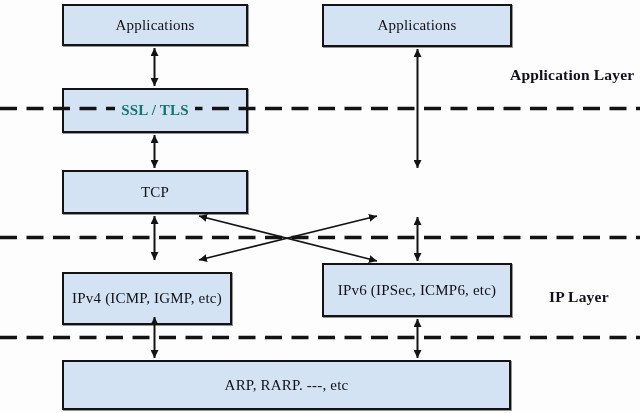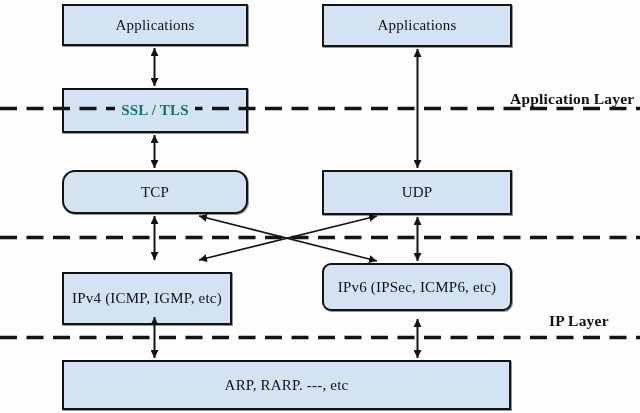--- a/index.html
+++ b/index.html
@@ -22,24 +22,24 @@
     justify-content: center;
     font-weight: normal;
     font-size: 15px;
     color: #10101a;
     z-index: 1;
     letter-spacing: 0.2px;
   }
   #box-app-left  { left: 62px;  top: 4px;   width: 186px; height: 42px; }
   #box-app-right { left: 322px; top: 4px;   width: 190px; height: 43px; }
   #box-ssl       { left: 62px;  top: 88px;  width: 186px; height: 45px; }
-  #box-tcp       { left: 62px;  top: 170px; width: 186px; height: 44px; border-radius: 13px; }
+  #box-tcp       { left: 62px;  top: 170px; width: 186px; height: 44px; }
   #box-udp       { left: 322px; top: 170px; width: 190px; height: 45px; }
   #box-ipv4      { left: 62px;  top: 272px; width: 170px; height: 53px; }
-  #box-ipv6      { left: 322px; top: 263px; width: 190px; height: 48px; border-radius: 9px; }
+  #box-ipv6      { left: 322px; top: 263px; width: 190px; height: 54px; }
   #box-arp       { left: 62px;  top: 360px; width: 449px; height: 50px; }
 
   svg.overlay {
     position: absolute;
     left: 0; top: 0;
     width: 640px; height: 413px;
     z-index: 5;
     pointer-events: none;
   }
 
@@ -61,37 +61,35 @@
   }
 
   .layer-label {
     position: absolute;
     z-index: 4;
     font-weight: bold;
     font-size: 15.5px;
     color: #10101a;
     white-space: nowrap;
     letter-spacing: 0.2px;
-    margin-top: 24px;
   }
   #label-application { left: 510px; top: 66px;  }
   #label-transport   { left: 517px; top: 184px; }
   #label-ip          { left: 549px; top: 288px; }
   #label-datalink    { left: 524px; top: 374px; }
 </style>
 </head>
 <body>
 
 <div class="stage">
 
   <div class="box" id="box-app-left">Applications</div>
   <div class="box" id="box-app-right">Applications</div>
   <div class="box" id="box-ssl"></div>
   <div class="box" id="box-tcp">TCP</div>
-  <div class="box" id="box-udp">UDP</div>
   <div class="box" id="box-ipv4">IPv4 (ICMP, IGMP, etc)</div>
   <div class="box" id="box-ipv6">IPv6 (IPSec, ICMP6, etc)</div>
   <div class="box" id="box-arp">ARP, RARP. ---, etc</div>
 
   <svg class="overlay" viewBox="0 0 640 413" xmlns="http://www.w3.org/2000/svg">
     <defs>
       <marker id="ah" viewBox="0 0 10 10" refX="10" refY="5" markerWidth="8" markerHeight="8" markerUnits="userSpaceOnUse" orient="auto-start-reverse">
         <path d="M0 0 L10 5 L0 10 Z" fill="#131313"></path>
       </marker>
     </defs>

